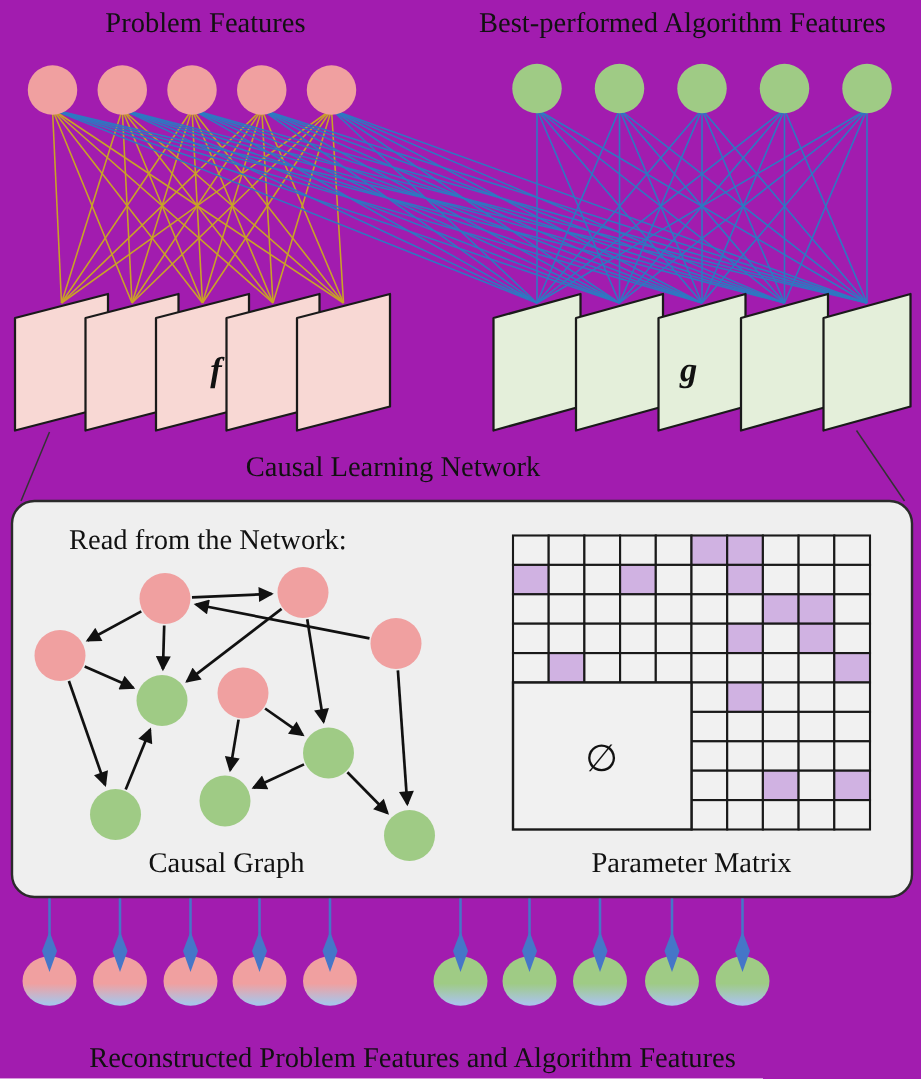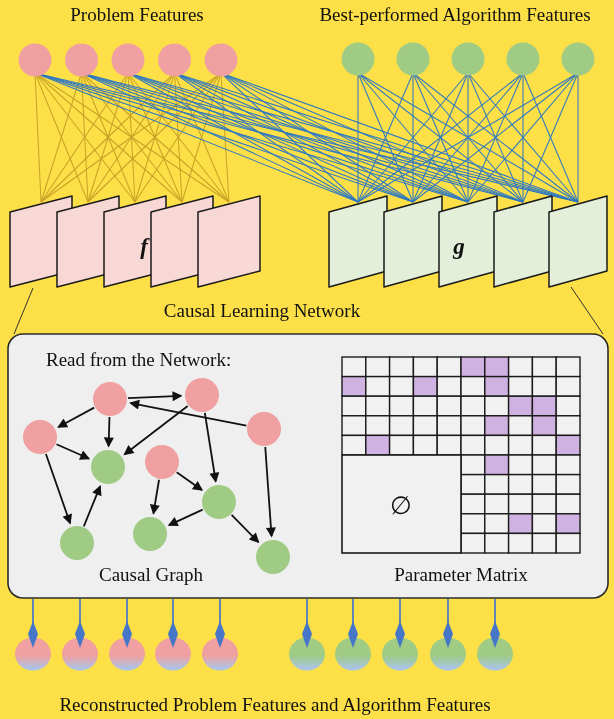--- a/index.html
+++ b/index.html
@@ -1,16 +1,16 @@
 <!DOCTYPE html>
 <html><head>
 <meta charset="utf-8">
 <style>
   html,body{margin:0;padding:0;background:#ffffff;}
-  .stage{position:relative;width:614px;height:719px;background:#fde047;overflow:hidden;
+  .stage{position:relative;width:614px;height:719px;background:#a21caf;overflow:hidden;
          font-family:"Liberation Serif","DejaVu Serif",serif;}
   svg text{font-family:"Liberation Serif","DejaVu Serif",serif;fill:#111;}
   .cap{font-size:19px;}
   .fn{font-size:23px;font-style:italic;font-weight:bold;}
   .nul{font-size:25px;}
 </style>
 </head>
 <body>
 
 <div class="stage">

